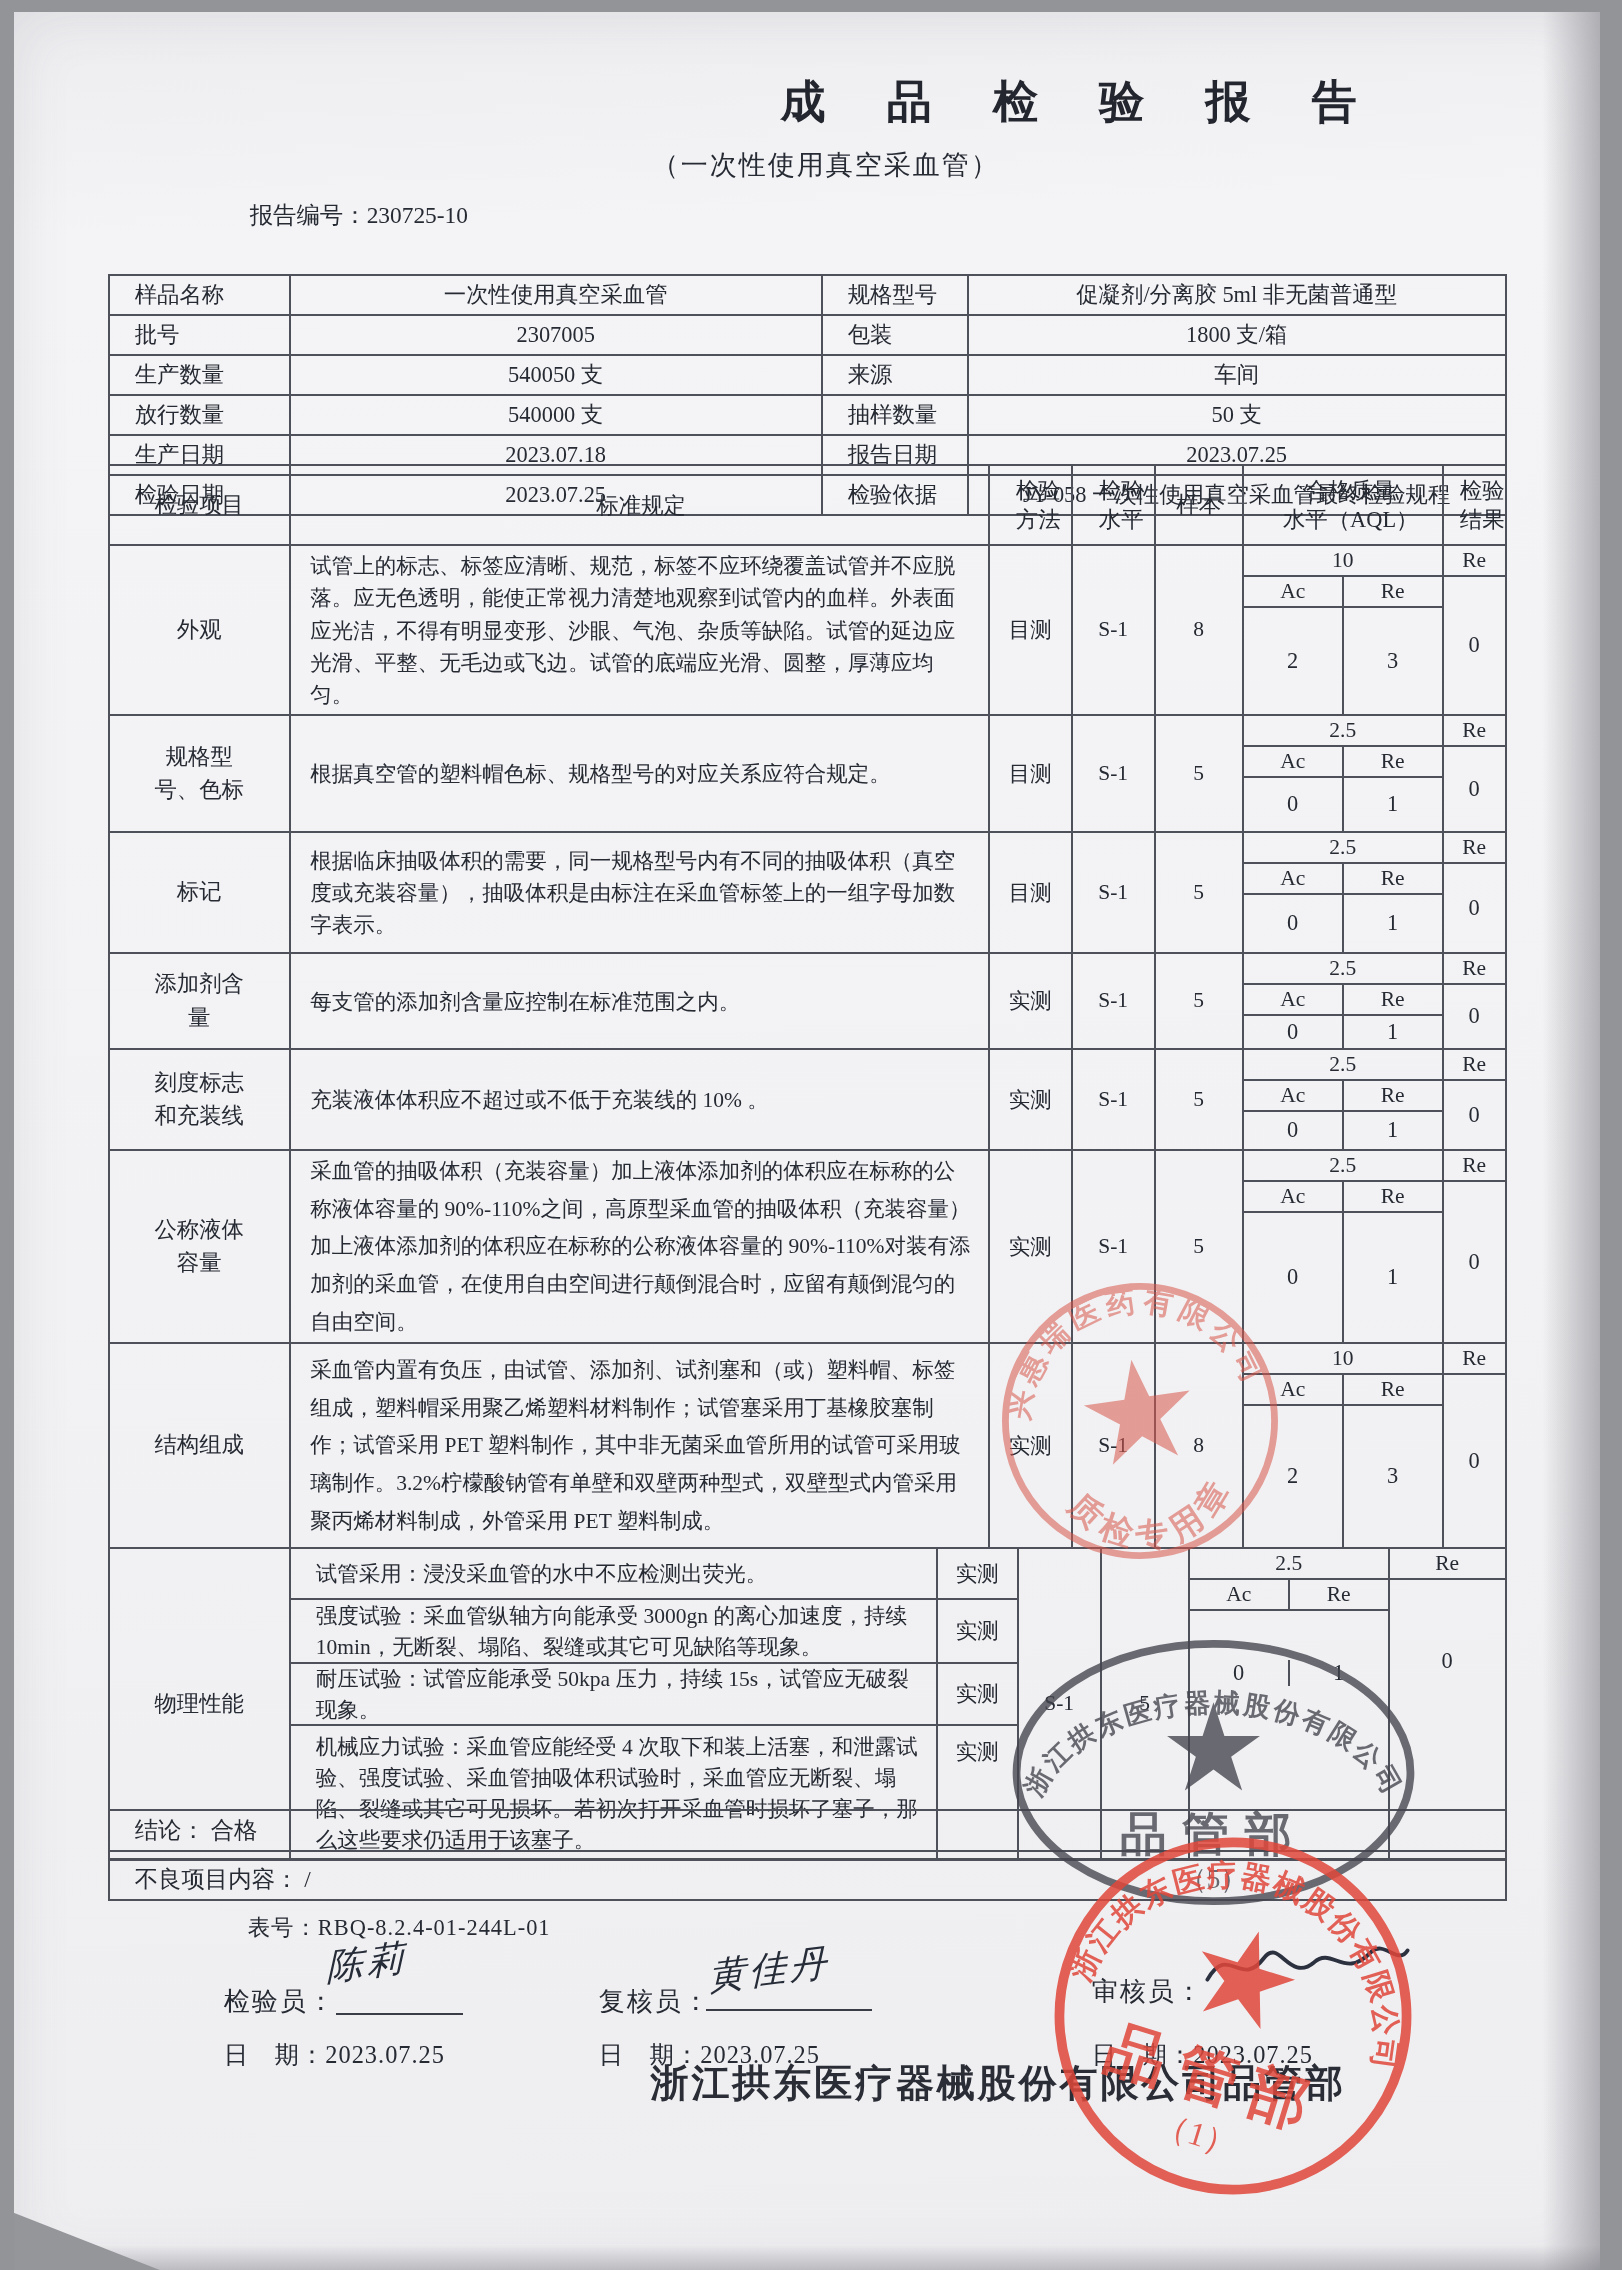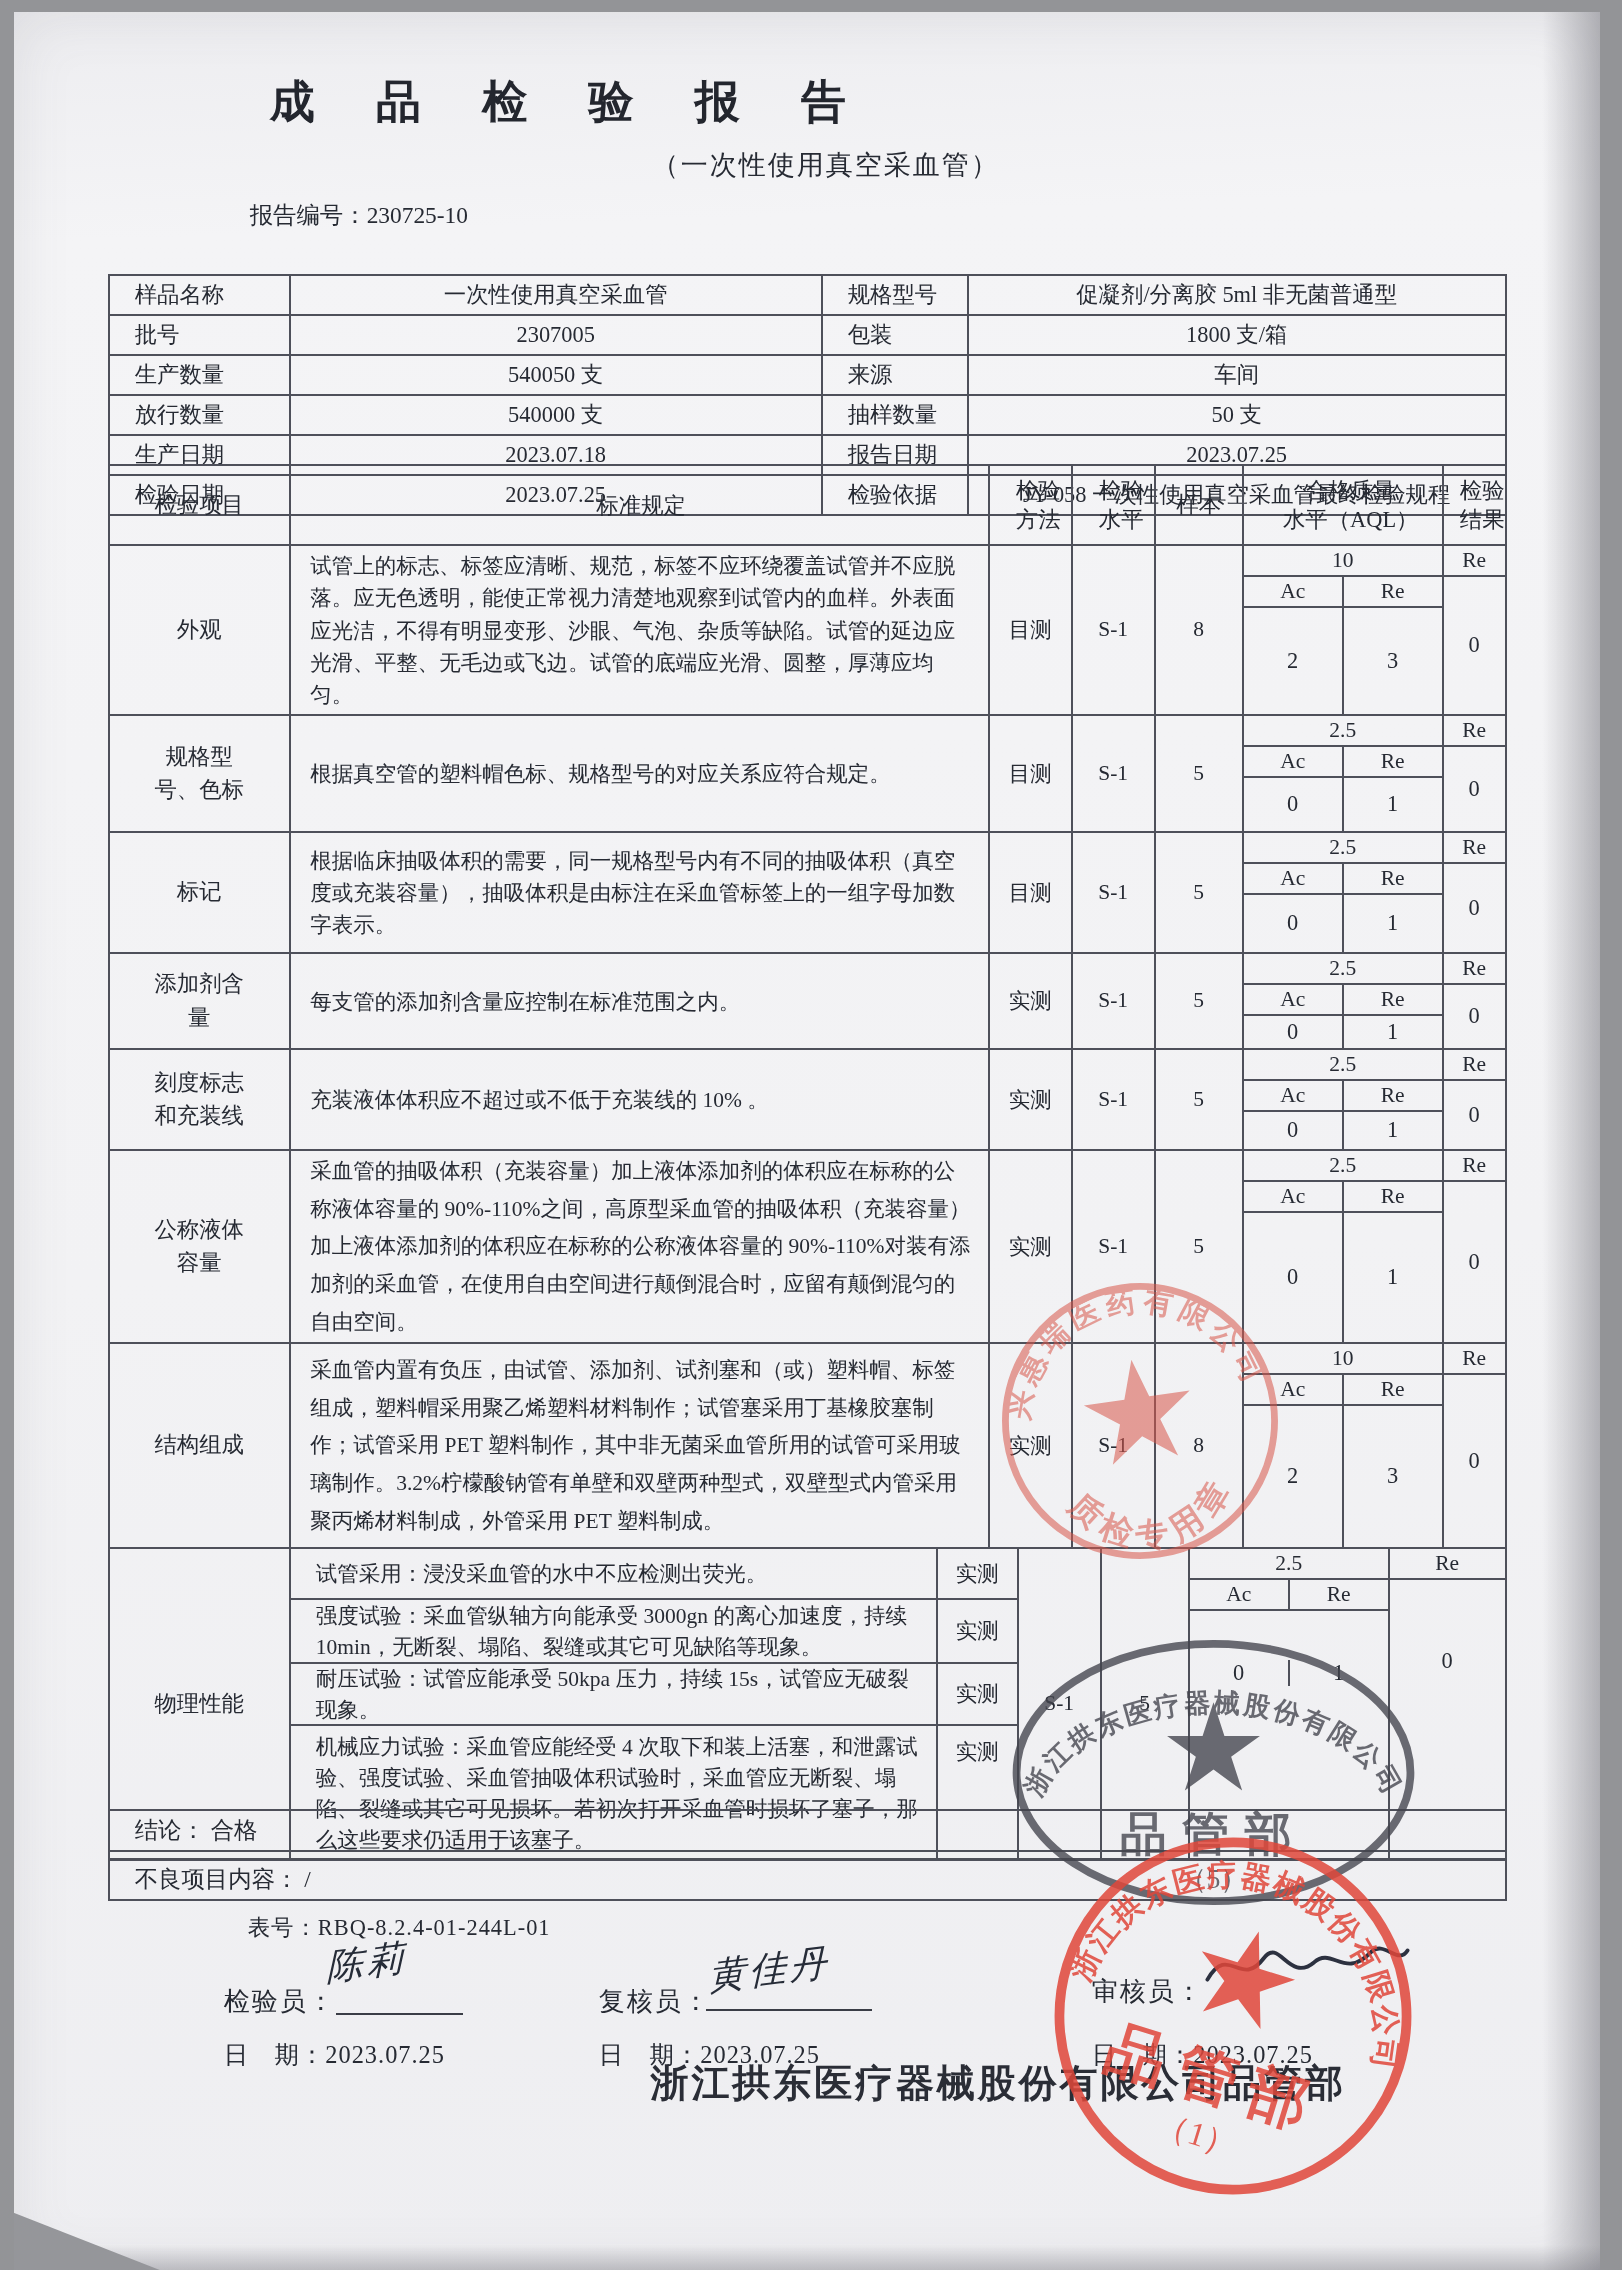--- a/index.html
+++ b/index.html
@@ -15,21 +15,21 @@
     background:linear-gradient(178deg,#ededf0 0%,#f4f4f6 10%,#f2f2f4 55%,#eeeef1 100%);
     box-shadow:inset 0 0 59px rgba(90,90,100,0.12);
   }
   .edge-right{position:absolute;top:0;right:0;width:68px;height:100%;
     background:linear-gradient(to left,rgba(110,110,118,0.45),rgba(110,110,118,0) 85%);pointer-events:none;}
   .edge-bottomleft{position:absolute;left:0;bottom:0;width:146px;height:88px;
     background:#95969a;clip-path:polygon(0 100%,0 35%,100% 100%);pointer-events:none;}
   .edge-bottom{position:absolute;left:0;bottom:0;width:100%;height:25px;
     background:linear-gradient(to top,rgba(110,110,118,0.35),rgba(110,110,118,0));pointer-events:none;}
 
-  .doc-title{position:absolute;left:256px;top:60px;width:1112px;text-align:left;
+  .doc-title{position:absolute;left:256px;top:60px;width:1112px;text-align:right;
     font-size:45px;font-weight:bold;letter-spacing:25px;color:#23262e;}
   .doc-subtitle{position:absolute;left:256px;top:135px;width:1112px;text-align:center;
     font-size:27px;letter-spacing:2px;}
   .report-no{position:absolute;left:236px;top:187px;font-size:23.4px;}
 
   
   .info-table{position:absolute;left:94px;top:222px;width:1395px;
     border:2.9px solid #4e505a;margin-top:40px;}
   .info-row{display:grid;grid-template-columns:179px 532px 146px auto;height:38px;}
   .info-row + .info-row{border-top:2px solid #4e505a;}

